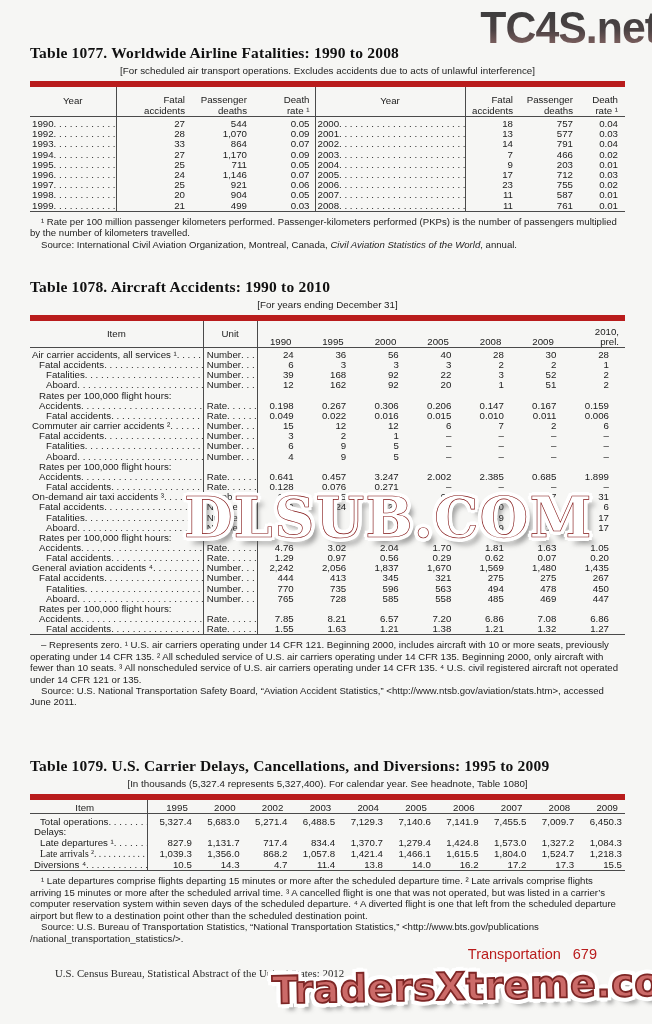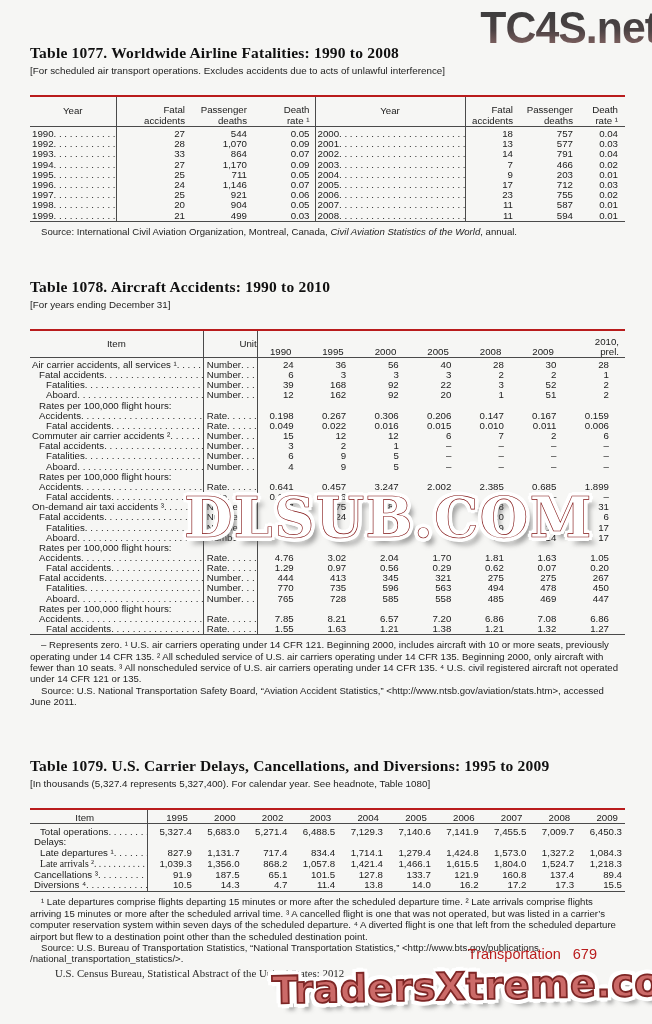--- a/index.html
+++ b/index.html
@@ -1,23 +1,23 @@
 <!DOCTYPE html>
 <html><head>
 <meta charset="utf-8">
 <style>
   html,body{margin:0;padding:0;background:#e8e8e8;}
   .page{position:relative;width:652px;height:1024px;background:#f6f6f4;overflow:hidden;
         font-family:"Liberation Sans",sans-serif;color:#1b1b1b;}
   .sec{position:absolute;left:30px;width:595px;}
   .tbl-title{font-family:"Liberation Serif",serif;font-weight:bold;font-size:15.5px;
              letter-spacing:.2px;color:#111;}
-  .bracket-note{font-size:9.8px;margin-top:3px;color:#222;}
-  table{border-collapse:collapse;width:100%;margin-top:19px;table-layout:fixed;
-        border-top:2px solid #b91c1c;border-bottom:1.2px solid #4a4a4a;}
+  .bracket-note{font-size:9.8px;margin-top:3px;color:#222;text-align:center;}
+  table{border-collapse:collapse;width:100%;margin-top:5px;table-layout:fixed;
+        border-top:6px solid #b91c1c;border-bottom:1.2px solid #4a4a4a;}
   th,td{padding:0;font-weight:normal;font-size:9.7px;vertical-align:bottom;}
   thead th{border-bottom:1px solid #4a4a4a;}
   .vr{border-right:1px solid #4a4a4a;}
   .num{text-align:right;}
   .ctr{text-align:center;}
   .leader{display:flex;align-items:baseline;}
   .leader .lbl{white-space:nowrap;}
   .leader .fill{flex:1 1 auto;overflow:hidden;white-space:nowrap;color:#222;}
   .leader .fill::after{content:" . . . . . . . . . . . . . . . . . . . . . . . . . . . . . . . . . . . . . . . . . . . . . .";}
   
@@ -289,26 +289,27 @@
             <td class="num pr7">21</td>
             <td class="num pr13">499</td>
             <td class="num pr5 vr">0.03</td>
             <td class="vr" style="padding-left: 2px;">
               <span class="leader">
                 <span class="lbl">2008</span>
                 <span class="fill"></span>
               </span>
             </td>
             <td class="num pr7">11</td>
-            <td class="num pr7">594</td>
+            <td class="num pr7">761</td>
             <td class="num pr7">0.01</td>
           </tr>
         </tbody>
     </table>
     <div class="fnblock">
+      <p class="fn">¹ Rate per 100 million passenger kilometers performed. Passenger-kilometers performed (PKPs) is the number of passengers multiplied by the number of kilometers travelled.</p>
       <p class="fn"><span>Source: International Civil Aviation Organization, Montreal, Canada, </span><i>Civil Aviation Statistics of the World</i><span>, annual.</span></p>
     </div>
   </div>
 
   <div class="sec" style="top:278px">
     <div class="tbl-title">Table 1078. Aircraft Accidents: 1990 to 2010</div>
     <div class="bracket-note">[For years ending December 31]</div>
     <table class="t78">
       <colgroup id="t78-cols">
           <col style="width: 173px;">
@@ -317,21 +318,21 @@
           <col style="width: 52.5px;">
           <col style="width: 52.5px;">
           <col style="width: 52.5px;">
           <col style="width: 52.5px;">
           <col style="width: 52.5px;">
           <col style="width: 52.5px;">
         </colgroup>
       <thead>
           <tr id="t78-head">
             <th class="ctr vr" style="vertical-align: middle;">Item</th>
-            <th class="ctr vr" style="vertical-align: middle; text-align: right;">Unit</th>
+            <th class="ctr vr" style="vertical-align: middle;">Unit</th>
             <th class="yrh">1990</th>
             <th class="yrh">1995</th>
             <th class="yrh">2000</th>
             <th class="yrh">2005</th>
             <th class="yrh">2008</th>
             <th class="yrh">2009</th>
             <th class="yrh-last">
               <div>2010,</div>
               <div>prel.</div>
             </th>
@@ -753,20 +754,41 @@
                 <span class="fill"></span>
               </span>
             </td>
             <td class="num val">1.29</td>
             <td class="num val">0.97</td>
             <td class="num val">0.56</td>
             <td class="num val">0.29</td>
             <td class="num val">0.62</td>
             <td class="num val">0.07</td>
             <td class="num val">0.20</td>
+          </tr>
+          <tr>
+            <td class="vr" style="padding-left: 2px;">
+              <span class="leader">
+                <span class="lbl">General aviation accidents ⁴</span>
+                <span class="fill"></span>
+              </span>
+            </td>
+            <td class="vr" style="padding-left: 3px;">
+              <span class="leader">
+                <span class="lbl">Number</span>
+                <span class="fill"></span>
+              </span>
+            </td>
+            <td class="num val">2,242</td>
+            <td class="num val">2,056</td>
+            <td class="num val">1,837</td>
+            <td class="num val">1,670</td>
+            <td class="num val">1,569</td>
+            <td class="num val">1,480</td>
+            <td class="num val">1,435</td>
           </tr>
           <tr>
             <td class="vr" style="padding-left: 9px;">
               <span class="leader">
                 <span class="lbl">Fatal accidents</span>
                 <span class="fill"></span>
               </span>
             </td>
             <td class="vr" style="padding-left: 3px;">
               <span class="leader">
@@ -961,21 +983,21 @@
             <td class="vr" style="padding-left: 10px; text-align: right;">
               <span class="leader">
                 <span class="lbl">Late departures ¹</span>
                 <span class="fill"></span>
               </span>
             </td>
             <td class="num val">827.9</td>
             <td class="num val">1,131.7</td>
             <td class="num val">717.4</td>
             <td class="num val">834.4</td>
-            <td class="num val">1,714.1</td>
+            <td class="num val">1,370.7</td>
             <td class="num val">1,279.4</td>
             <td class="num val">1,424.8</td>
             <td class="num val">1,573.0</td>
             <td class="num val">1,327.2</td>
             <td class="num val">1,084.3</td>
           </tr>
           <tr>
             <td class="vr" style="padding-left: 10px; font-family: Liberation Serif, serif;">
               <span class="leader">
                 <span class="lbl">Late arrivals ²</span>
@@ -985,38 +1007,20 @@
             <td class="num val">1,039.3</td>
             <td class="num val">1,356.0</td>
             <td class="num val">868.2</td>
             <td class="num val">1,057.8</td>
             <td class="num val">1,421.4</td>
             <td class="num val">1,466.1</td>
             <td class="num val">1,615.5</td>
             <td class="num val">1,804.0</td>
             <td class="num val">1,524.7</td>
             <td class="num val">1,218.3</td>
-          </tr>
-          <tr>
-            <td class="vr" style="padding-left: 4px;">
-              <span class="leader">
-                <span class="lbl">Cancellations ³</span>
-                <span class="fill"></span>
-              </span>
-            </td>
-            <td class="num val">91.9</td>
-            <td class="num val">187.5</td>
-            <td class="num val">65.1</td>
-            <td class="num val">101.5</td>
-            <td class="num val">127.8</td>
-            <td class="num val">133.7</td>
-            <td class="num val">121.9</td>
-            <td class="num val">160.8</td>
-            <td class="num val">137.4</td>
-            <td class="num val">89.4</td>
           </tr>
           <tr>
             <td class="vr" style="padding-left: 4px;">
               <span class="leader">
                 <span class="lbl">Diversions ⁴</span>
                 <span class="fill"></span>
               </span>
             </td>
             <td class="num val">10.5</td>
             <td class="num val">14.3</td>

